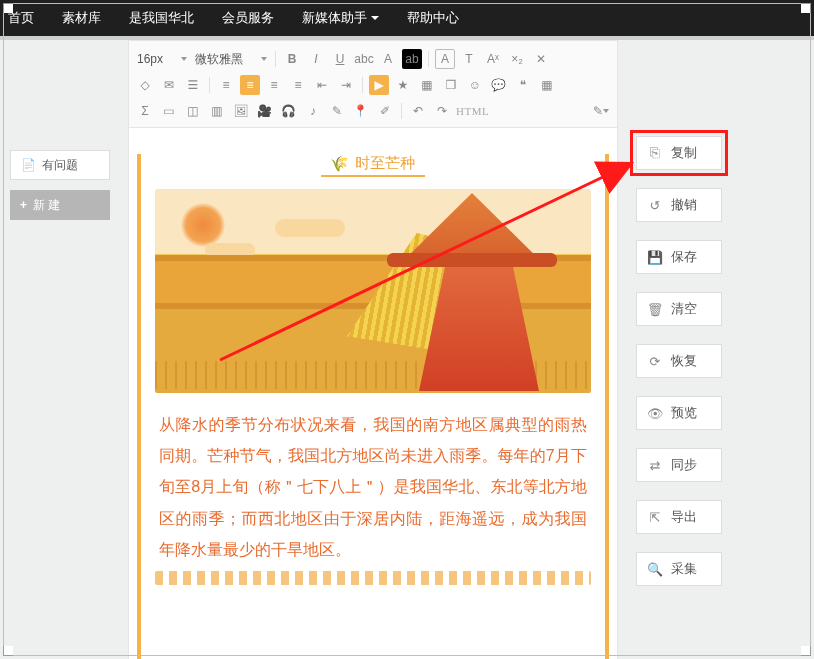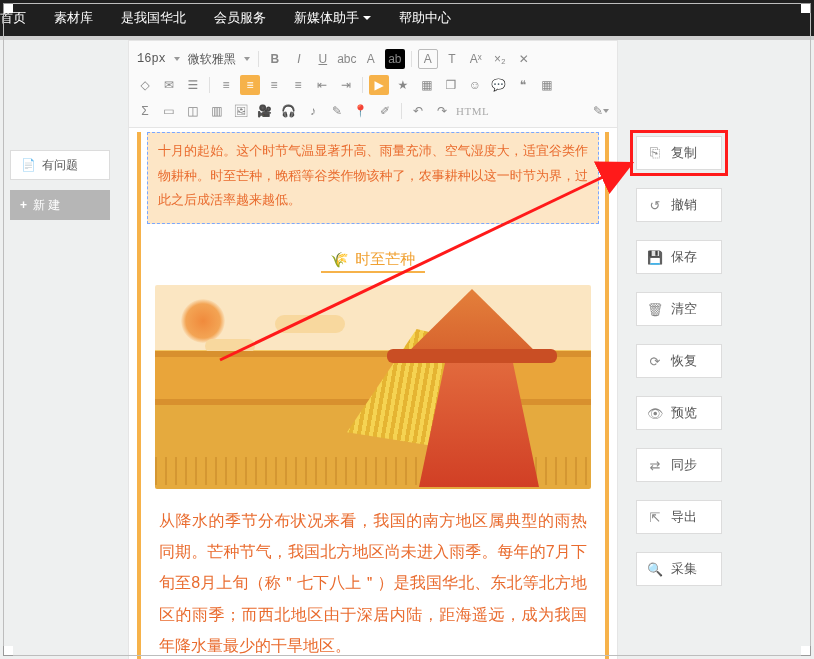--- a/index.html
+++ b/index.html
@@ -1,39 +1,39 @@
 <!DOCTYPE html>
 <html><head>
 <meta charset="utf-8">
 <style>
   * { box-sizing: border-box; margin:0; padding:0; }
   body { font-family: "Microsoft YaHei", Arial, sans-serif; background:#eef0f0; width:814px; height:659px; overflow:hidden; position:relative; }
   
-  .topnav { background:#1f1f1f; color:#fff; height:36px; display:flex; align-items:center; padding:0 0; gap:28px; font-size:13px; }
+  .topnav { background:#1f1f1f; color:#fff; height:36px; display:flex; align-items:center; padding:0 8px; gap:28px; font-size:13px; }
   .topnav .navitem { cursor:pointer; display:flex; align-items:center; gap:2px; }
   .caret-down { display:inline-block; width:0;height:0;border-left:4px solid transparent;border-right:4px solid transparent;border-top:4px solid #fff; margin-left:2px; vertical-align:middle;}
   
   .substrip { height:4px; background:#cfcfcf; }
   
   .page { position:relative; height:619px; }
   
   .leftpanel { position:absolute; left:10px; top:110px; width:100px; }
   .left-btn { background:#fff; border:1px solid #dcdcdc; height:30px; display:flex; align-items:center; gap:6px; padding:0 10px; font-size:12px; color:#555; margin-bottom:10px; }
   .new-btn { background:#b6b6b6; color:#fff; border:none; height:30px; display:flex; align-items:center; gap:6px; padding:0 10px; font-size:12px;}
   .plus { font-weight:bold; }
   
   .editorcol { position:absolute; left:128px; top:0; width:490px; }
   
   .toolbar { background:#fafafa; border:1px solid #e5e5e5; padding:4px 6px 2px 6px; font-size:12px; color:#666; }
   .tb-row { display:flex; align-items:center; flex-wrap:nowrap; gap:4px; height:24px; margin:2px 0;}
   .tb-btn { width:20px; height:20px; display:flex; align-items:center; justify-content:center; border-radius:2px; color:#888; cursor:pointer; font-size:12px; }
   .tb-btn.sel { background:#f6b24a; color:#fff; }
   .tb-btn.selY { background:#f6b24a; color:#fff; }
   .tb-sep { width:1px; height:16px; background:#e0e0e0; margin:0 2px; }
-  .tb-text { font-size:12px; color:#555; padding:0 2px; display:flex; align-items:center; gap:8px;font-family:Liberation Mono, monospace;}
+  .tb-text { font-size:12px; color:#555; padding:0 2px; display:flex; align-items:center; gap:18px;}
   .caret-g { display:inline-block;width:0;height:0;border-left:3px solid transparent;border-right:3px solid transparent;border-top:4px solid #999;}
   .html-lbl { font-size:11px; color:#aaa; letter-spacing:0.5px;}
   
   .canvas-wrap { position:relative; background:#fff; border-left:1px solid #e5e5e5; border-right:1px solid #e5e5e5; border-bottom:1px solid #e5e5e5; height:544px; overflow:hidden; }
   .article { position:relative; margin:0 8px; border-left:4px solid #f6b24a; border-right:4px solid #f6b24a; height:100%; padding:0 0 0 0; }
   .sel-block { margin:4px 6px 0 6px; border:1px dashed #7aa7ff; background:#fde6c6; padding:6px 10px 10px 10px; font-size:13px; color:#e96b2e; line-height:1.9; text-align:justify; }
   .section-title { text-align:center; margin:26px 0 12px 0; }
   .section-title .underline { display:inline-flex; align-items:flex-end; gap:6px; border-bottom:2px solid #f6b24a; padding:0 10px 2px 10px; color:#f0a030; font-size:15px; }
   .scarecrow { margin:0 14px; height:204px; border-radius:2px; position:relative; overflow:hidden; background:linear-gradient(#fbe6c2 0%, #fbe6c2 32%, #f4c863 32%, #f4c863 58%, #e5aa3e 58%, #e5aa3e 100%); }
   .sun { position:absolute; left:26px; top:14px; width:44px; height:44px; border-radius:50%; background:radial-gradient(circle at 50% 50%, #f08a3c 0%, #f3a454 55%, rgba(243,164,84,0) 72%); }
@@ -162,21 +162,20 @@
         <span class="tb-btn">↶</span>
         <span class="tb-btn">↷</span>
         <span class="tb-btn html-lbl" style="width:auto;font-family:Liberation Serif, serif;">HTML</span>
         <span style="flex:1"></span>
         <span class="tb-btn">✎<span class="caret-g"></span></span>
       </div>
     </div>
 
     <div class="canvas-wrap">
       <div class="article">
-        <div class="sel-block">十月的起始。这个时节气温显著升高、雨量充沛、空气湿度大，适宜谷类作物耕种。时至芒种，晚稻等谷类作物该种了，农事耕种以这一时节为界，过此之后成活率越来越低。</div>
 
         <div class="section-title">
           <span class="underline">
             <span style="color:#f0a030;">🌾</span>
             <span>时至芒种</span>
           </span>
         </div>
 
         <div class="scarecrow">
           <div class="sun"></div>

